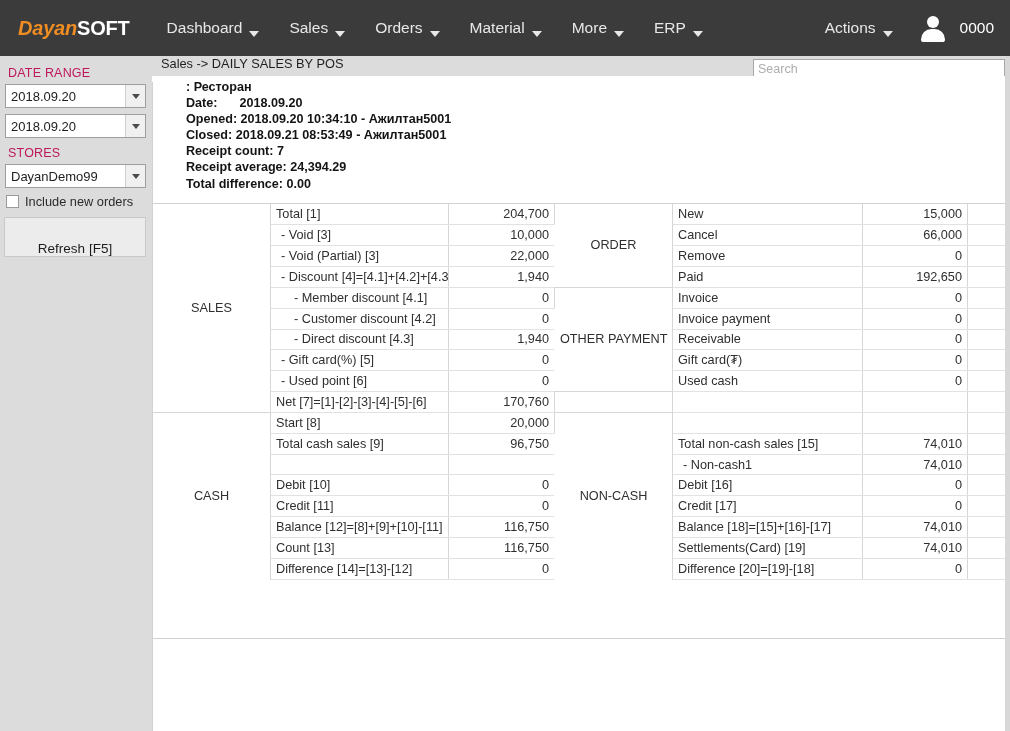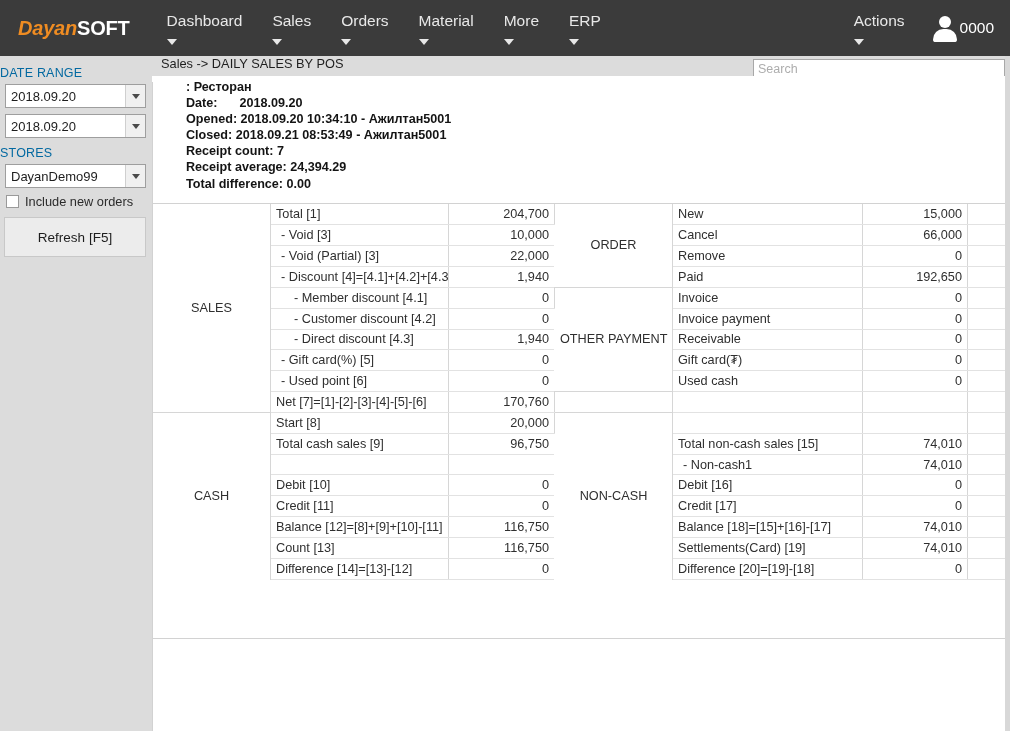--- a/index.html
+++ b/index.html
@@ -19,36 +19,36 @@
     display: flex; align-items: center;
   }
   #logo {
     margin-left: 18px; margin-right: 26px;
     font-size: 20px; font-weight: bold; letter-spacing: -0.2px;
     white-space: nowrap;
   }
   #logo .lg-a { color: #ef8c22; font-style: italic; }
   #logo .lg-b { color: #ffffff; }
   .navitem {
-    display: flex; align-items: flex-start; gap: 7px;
+    display: flex; align-items: flex-end; gap: 7px;
     color: #e8e8e8; font-size: 15.5px;
     padding: 8px 11px; margin-right: 8px;
-    cursor: default; white-space: nowrap; flex-direction: column;
+    cursor: default; white-space: nowrap;
   }
   .caret {
     width: 0; height: 0;
     border-left: 5.5px solid transparent;
     border-right: 5.5px solid transparent;
     border-top: 6px solid #e8e8e8;
     display: inline-block;
     margin-top: 2px;
   }
   #nav-spacer { flex: 1 1 auto; }
   #user-block {
-    display: flex; align-items: center; gap: 0;
+    display: flex; align-items: center; gap: 12px;
     margin-right: 16px; margin-left: 6px;
     color: #ffffff; font-size: 15.5px;
     cursor: default;
   }
   #avatar { width: 30px; height: 30px; position: relative; }
   #avatar .head {
     position: absolute; left: 9px; top: 3px;
     width: 12px; height: 12px; border-radius: 50%;
     background: #fff;
   }
@@ -60,22 +60,22 @@
   }
 
   
   #sidebar {
     position: absolute; left: 0; top: 56px;
     width: 152px; height: 675px;
     background: #dcdcdc;
     padding: 8px 0 0 0;
   }
   .side-label {
-    font-size: 12.5px; color: #0369a1; letter-spacing: 0.2px;
-    padding: 2px 0 4px 0;
+    font-size: 12.5px; color: #be185d; letter-spacing: 0.2px;
+    padding: 2px 0 4px 8px;
   }
   .combo {
     position: relative;
     margin: 0 6px 6px 5px;
     height: 24px;
     background: #fff;
     border: 1px solid #9e9e9e;
     display: flex; align-items: center;
   }
   .combo .cval {
@@ -102,21 +102,21 @@
   }
   #chk-box {
     width: 13px; height: 13px; background: #fff;
     border: 1px solid #9a9a9a; flex: 0 0 auto;
   }
   #refresh-btn {
     margin: 0 6px 0 4px;
     height: 40px;
     background: #ececec;
     border: 1px solid #c8c8c8;
-    display: flex; align-items: center; justify-content: center;
+    display: flex; align-items: flex-end; justify-content: center;
     font-size: 13.5px; color: #1d1d1d;
     cursor: default;
   }
 
   
   #main {
     position: absolute; left: 152px; top: 56px;
     width: 858px; height: 675px;
     background: #ffffff;
   }

